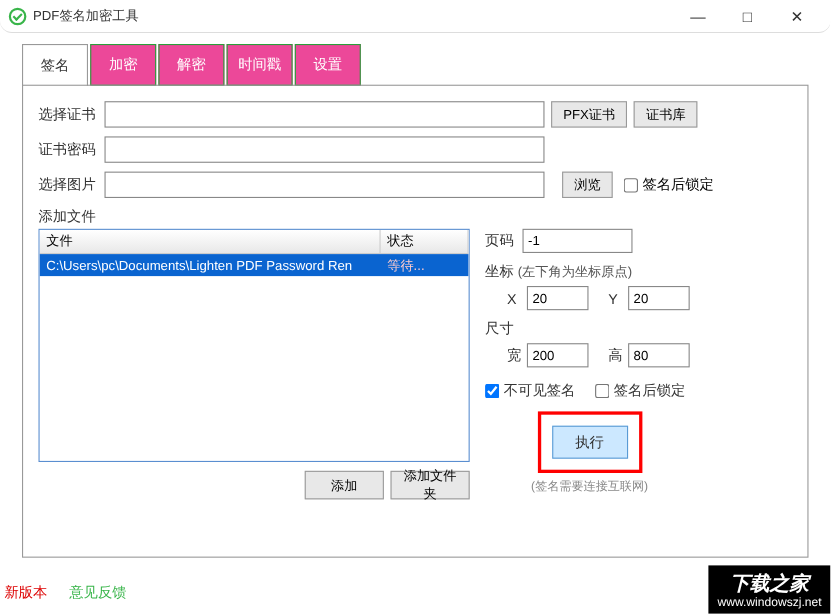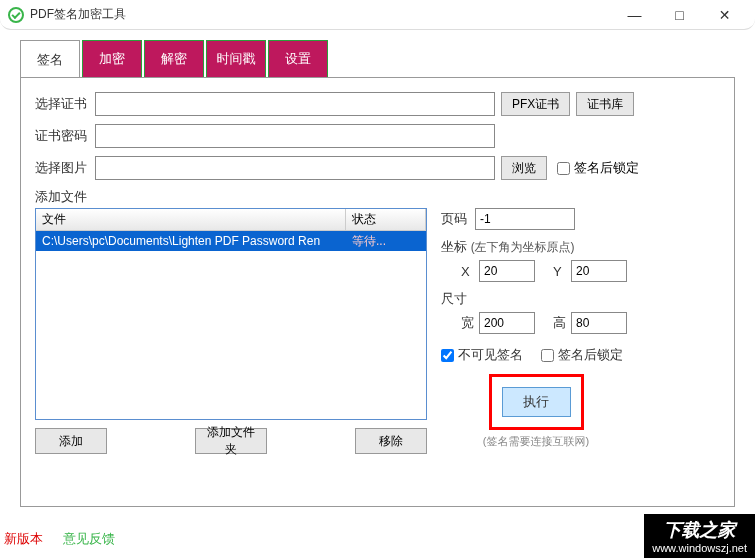--- a/index.html
+++ b/index.html
@@ -10,21 +10,21 @@
 .titlebar .app-icon::after { content: ""; position: absolute; left: 2px; top: 3px; width: 6px; height: 3px; border-left: 2px solid #39b54a; border-bottom: 2px solid #39b54a; transform: rotate(-45deg); }
 .titlebar .title-text { font-size: 12px; color: #333; }
 .titlebar .win-controls { margin-left: auto; display: flex; }
 .win-btn { width: 45px; height: 30px; display: flex; align-items: center; justify-content: center; font-size: 14px; color: #333; cursor: default; }
 
 .main { padding: 10px 20px 0 20px; }
 
 .tabs { display: flex; }
 .tab { width: 60px; height: 38px; display: flex; align-items: center; justify-content: center; font-size: 13px; cursor: default; margin-right: 2px; }
 .tab.active { background: #fff; border: 1px solid #999; border-bottom: none; color: #333; }
-.tab.inactive { background: #be185d; color: #fff; border: 1px solid #2a9e3a; }
+.tab.inactive { background: #ec4899; color: #fff; border: 1px solid #2a9e3a; }
 
 .panel { border: 1px solid #999; margin-top: -1px; padding: 14px 14px 10px 14px; position: relative; height: 430px; }
 
 .row { display: flex; align-items: center; margin-bottom: 8px; }
 .row-label { width: 60px; font-size: 13px; color: #333; }
 .text-input { height: 24px; border: 1px solid #888; padding: 0 4px; font-size: 12px; }
 .btn { height: 24px; padding: 0 10px; background: #e8e8e8; border: 1px solid #999; font-size: 12px; cursor: default; display: inline-flex; align-items: center; justify-content: center; }
 
 .cert-input { width: 400px; }
 .pwd-input { width: 400px; }
@@ -48,21 +48,21 @@
 .side-row { display: flex; align-items: center; margin-bottom: 6px; }
 .side-label { width: 34px; }
 .side-input { width: 56px; height: 22px; border: 1px solid #888; padding: 0 4px; font-size: 12px; }
 .page-input { width: 100px; }
 .checkbox { width: 13px; height: 13px; margin-right: 4px; }
 
 .exec-box { border: 3px solid #f00; padding: 10px; width: 95px; margin: 10px auto 4px auto; display: flex; justify-content: center; }
 .exec-btn { width: 70px; height: 30px; background: #cce8ff; border: 1px solid #5a9bd5; font-size: 13px; display: flex; align-items: center; justify-content: center; }
 .exec-note { font-size: 11px; color: #888; text-align: center; }
 
-.file-btns { display: flex; justify-content: space-between; margin-top: 8px; gap: 6px; }
+.file-btns { display: flex; justify-content: flex-end; margin-top: 8px; gap: 6px; }
 .file-btns .btn { width: 72px; height: 26px; }
 
 .footer { position: absolute; bottom: 10px; left: 4px; right: 20px; display: flex; font-size: 13px; }
 .footer .link-red { color: #d00; margin-right: 20px; }
 .footer .link-green { color: #39b54a; }
 .footer .contact { margin-left: auto; color: #39b54a; }
 
 .watermark { position: absolute; right: 0; bottom: 0; background: #000; color: #fff; padding: 4px 8px; font-size: 14px; font-family: "SimHei", sans-serif; text-align: center; }
 .watermark .wm-cn { font-size: 18px; font-style: italic; font-weight: bold; }
 .watermark .wm-url { font-size: 11px; }
@@ -97,21 +97,21 @@
       <button class="btn" style="margin-left:6px">PFX证书</button>
       <button class="btn" style="margin-left:6px">证书库</button>
     </div>
     <div class="row">
       <div class="row-label">证书密码</div>
       <input class="text-input pwd-input" type="password" style="">
     </div>
     <div class="row">
       <div class="row-label">选择图片</div>
       <input class="text-input img-input" style="">
-      <button class="btn" style="margin-left:6px">浏览</button>
+      <button class="btn" style="margin-left:16px">浏览</button>
       <label style="margin-left:10px;font-size:13px;display:flex;align-items:center">
         <input type="checkbox" class="checkbox" style="">
         <span>签名后锁定</span>
       </label>
     </div>
 
     <div class="row" style="margin-bottom:2px">
       <div class="row-label">添加文件</div>
     </div>
 
@@ -123,21 +123,20 @@
             <div class="file-col file-col2">状态</div>
           </div>
           <div class="file-row selected">
             <div class="file-cell file-cell1">C:\Users\pc\Documents\Lighten PDF Password Ren</div>
             <div class="file-cell file-cell2 pending">等待...</div>
           </div>
         </div>
         <div class="file-btns">
           <button class="btn">添加</button>
           <button class="btn">添加文件夹</button>
-          <button class="btn">移除</button>
         </div>
       </div>
 
       <div class="side-area">
         <div class="side-row">
           <div class="side-label">页码</div>
           <input class="side-input page-input" value="-1" style="">
         </div>
         <div style="margin-top:8px;margin-bottom:4px">
           <span>坐标</span>

